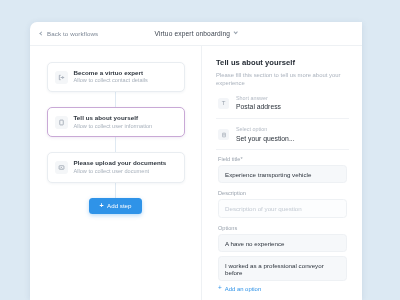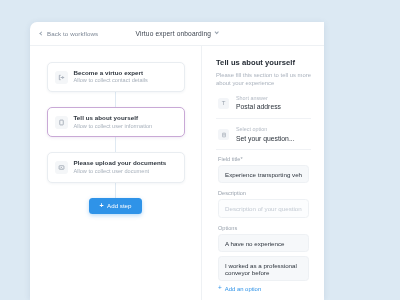--- a/index.html
+++ b/index.html
@@ -10,21 +10,21 @@
     background: #dce9f3;
   }
   #app {
     position: relative;
     width: 400px; height: 300px;
     background: #dce9f3;
   }
   .window {
     position: absolute;
     left: 30px; top: 22px;
-    width: 294px; height: 278px;
+    width: 332px; height: 278px;
     background: #ffffff;
     border-top-left-radius: 7px;
     box-shadow: 0 1px 6px rgba(40,70,110,0.10);
     overflow: hidden;
     display: flex;
     flex-direction: column;
   }
 
   
   .topbar {

